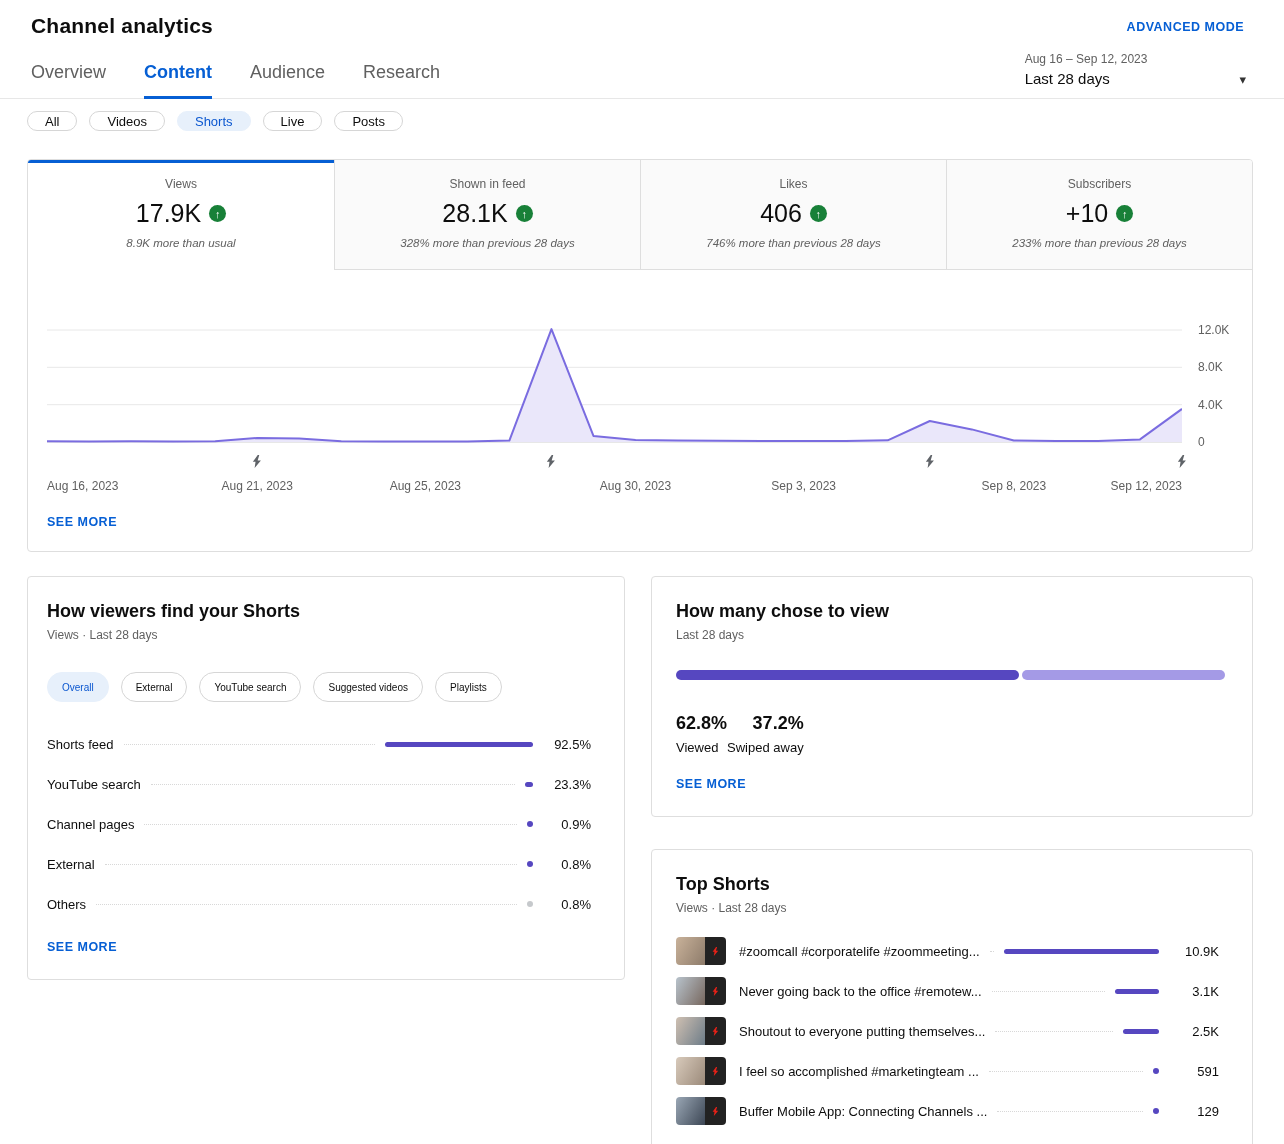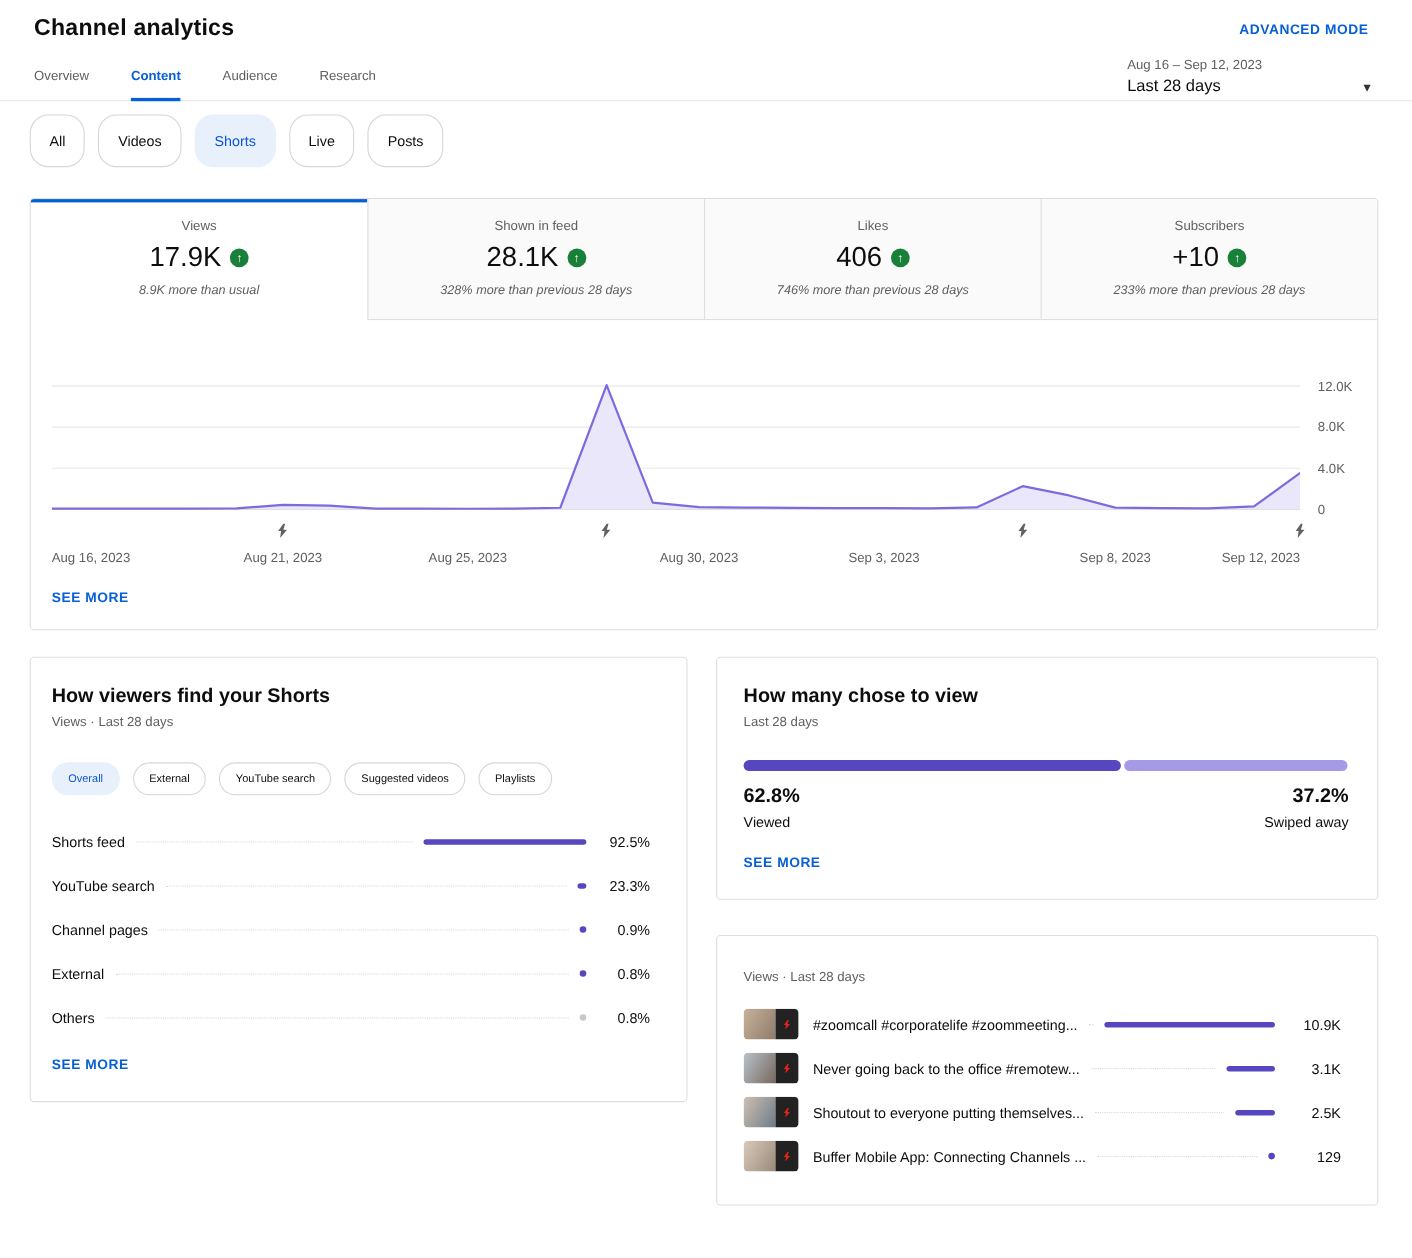--- a/index.html
+++ b/index.html
@@ -19,27 +19,27 @@
 
   
   .date-picker { position: absolute; top: 52px; right: 38px; display: flex; align-items: flex-end; cursor: pointer; }
   .date-range { font-size: 12px; color: var(--muted); }
   .date-preset { font-size: 15px; color: var(--text); margin-top: 4px; }
   .caret { margin-left: 92px; font-size: 13px; color: #333; }
 
   
   .nav-area { margin-top: 24px; padding: 0 31px; border-bottom: 1px solid #e7e7e7; }
   .nav-tabs { display: flex; }
-  .nav-tab { font-size: 12px; color: var(--muted); padding-bottom: 15px; margin-right: 38px; position: relative; }
+  .nav-tab { font-size: 18px; color: var(--muted); padding-bottom: 15px; margin-right: 38px; position: relative; }
   .nav-tab.active { color: var(--accent); font-weight: 700; }
   .nav-tab.active::after { content:""; position:absolute; left:0; right:0; bottom:-1px; height:3px; background:var(--accent); }
 
   
   .chips { display: flex; gap: 12px; padding: 12px 27px 0; }
-  .chip { height: 48px; padding: 0 17px; display: inline-flex; align-items: center; border: 1px solid #d6d6d6;
+  .chip { height: 20px; padding: 0 17px; display: inline-flex; align-items: center; border: 1px solid #d6d6d6;
           border-radius: 17px; font-size: 13px; background: #fff; color: var(--text); cursor: pointer; white-space: nowrap; }
   .chip.active { background: var(--chip-bg); border-color: var(--chip-bg); color: var(--chip-text); }
 
   
   .card { border: 1px solid var(--border); border-radius: 4px; background: #fff; }
   .chart-card { margin: 28px 31px 0 27px; overflow: hidden; }
 
   
   .metric-tabs { display: grid; grid-template-columns: repeat(4, 1fr); }
   .metric-tab { text-align: center; padding: 17px 0 20px; position: relative; background: #fafafa;
@@ -85,21 +85,21 @@
   .dot.muted { background: #c6c9cc; }
   .row-pct { width: 46px; text-align: right; font-size: 13px; margin-left: 12px; color: var(--text); }
   .find-see-more { margin-top: 16px; display: inline-block; }
 
   .right-col { flex: 1; display: flex; flex-direction: column; gap: 32px; min-width: 0; }
   .chose-card { padding: 24px 26px 24px 24px; }
   .chose-bar { display: flex; gap: 3px; margin-top: 28px; }
   .seg { height: 10px; border-radius: 5px; flex: none; }
   .seg.viewed { background: var(--purple); }
   .seg.swiped { background: var(--purple-light); }
-  .chose-stats { display: flex; justify-content: space-between; margin-top: 12px; }
+  .chose-stats { display: flex; margin-top: 33px; }
   .stat-value { font-size: 18px; font-weight: 700; color: var(--text); }
   .stat-label { margin-top: 6px; font-size: 13px; color: var(--text); }
   .stat.right { text-align: right; }
   .chose-see-more { margin-top: 22px; display: inline-block; }
 
   .top-shorts-card { padding: 24px 33px 24px 24px; }
   .shorts-rows { margin-top: 16px; }
   .short-row { display: flex; align-items: center; height: 40px; cursor: pointer; }
   .thumb { width: 50px; height: 28px; border-radius: 4px; overflow: hidden; display: flex; flex: none; margin-right: 13px; }
   .thumb-left { flex: 1.4; background: linear-gradient(120deg, #c9b29a, #8d7b6a); }
@@ -288,20 +288,21 @@
           </div>
           <div class="stat right">
             <div class="stat-value">37.2%</div>
             <div class="stat-label">Swiped away</div>
           </div>
         </div>
         <a class="see-more chose-see-more">SEE MORE</a>
       </section>
 
       <section class="card top-shorts-card">
+        <h2 class="card-title">Top Shorts</h2>
         <div class="card-sub">Views · Last 28 days</div>
         <div class="shorts-rows" id="shorts-rows">
             <div class="short-row">
               <span class="thumb">
                 <span class="thumb-left"></span>
                 <span class="thumb-right">
                   <svg viewBox="0 0 12 16" width="7" height="9">
                     <path d="M6.9 0 L0.9 8.4 H4.2 L3.1 16 L10.8 6.8 H6.8 L8.8 0 Z" fill="#e62117"></path>
                   </svg>
                 </span>
@@ -331,20 +332,34 @@
                 <span class="thumb-right">
                   <svg viewBox="0 0 12 16" width="7" height="9">
                     <path d="M6.9 0 L0.9 8.4 H4.2 L3.1 16 L10.8 6.8 H6.8 L8.8 0 Z" fill="#e62117"></path>
                   </svg>
                 </span>
               </span>
               <span class="short-title">Shoutout to everyone putting themselves...</span>
               <span class="leader"></span>
               <span class="hbar" style="width: 36px;"></span>
               <span class="short-value">2.5K</span>
+            </div>
+            <div class="short-row">
+              <span class="thumb">
+                <span class="thumb-left"></span>
+                <span class="thumb-right">
+                  <svg viewBox="0 0 12 16" width="7" height="9">
+                    <path d="M6.9 0 L0.9 8.4 H4.2 L3.1 16 L10.8 6.8 H6.8 L8.8 0 Z" fill="#e62117"></path>
+                  </svg>
+                </span>
+              </span>
+              <span class="short-title">I feel so accomplished #marketingteam ...</span>
+              <span class="leader"></span>
+              <span class="dot"></span>
+              <span class="short-value">591</span>
             </div>
             <div class="short-row">
               <span class="thumb">
                 <span class="thumb-left"></span>
                 <span class="thumb-right">
                   <svg viewBox="0 0 12 16" width="7" height="9">
                     <path d="M6.9 0 L0.9 8.4 H4.2 L3.1 16 L10.8 6.8 H6.8 L8.8 0 Z" fill="#e62117"></path>
                   </svg>
                 </span>
               </span>

